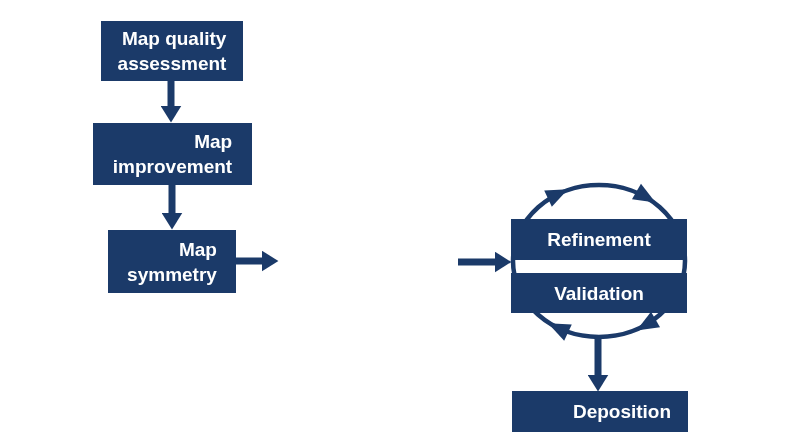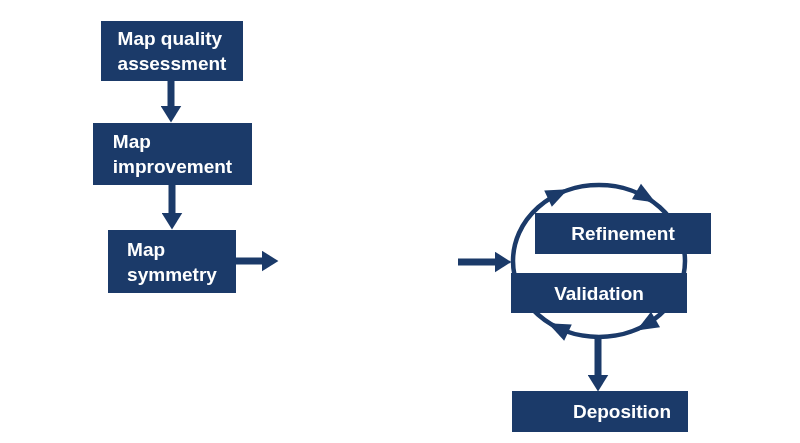--- a/index.html
+++ b/index.html
@@ -20,21 +20,21 @@
     top: 0;
     color: var(--navy, #1b3a69);
   }
   .node {
     position: absolute;
     background: var(--navy, #1b3a69);
     color: var(--text, #ffffff);
     display: flex;
     align-items: center;
     justify-content: center;
-    text-align: left;
+    text-align: right;
     font-weight: bold;
     font-size: 19px;
     line-height: 25px;
     white-space: pre-line;
     box-sizing: border-box;
   }
 </style>
 </head>
 <body>
 
@@ -69,19 +69,19 @@
 assessment</div>
 
   <div class="node" style="left:93px;  top:123px; width:159px; height:62px;">Map
 improvement</div>
 
   <div class="node" style="left:108px; top:230px; width:128px; height:63px;">Map
 symmetry</div>
 
 
 
-  <div class="node" style="left:511px; top:213px; width:176px; height:41px;margin-left:24px;">Refinement</div>
+  <div class="node" style="left:511px; top:219px; width:176px; height:41px;">Refinement</div>
 
   <div class="node" style="left:511px; top:273px; width:176px; height:40px;">Validation</div>
 
   <div class="node" style="left:512px; top:391px; width:176px; height:41px;padding-left:44px;">Deposition</div>
 
 </div>
 
 </body></html>

